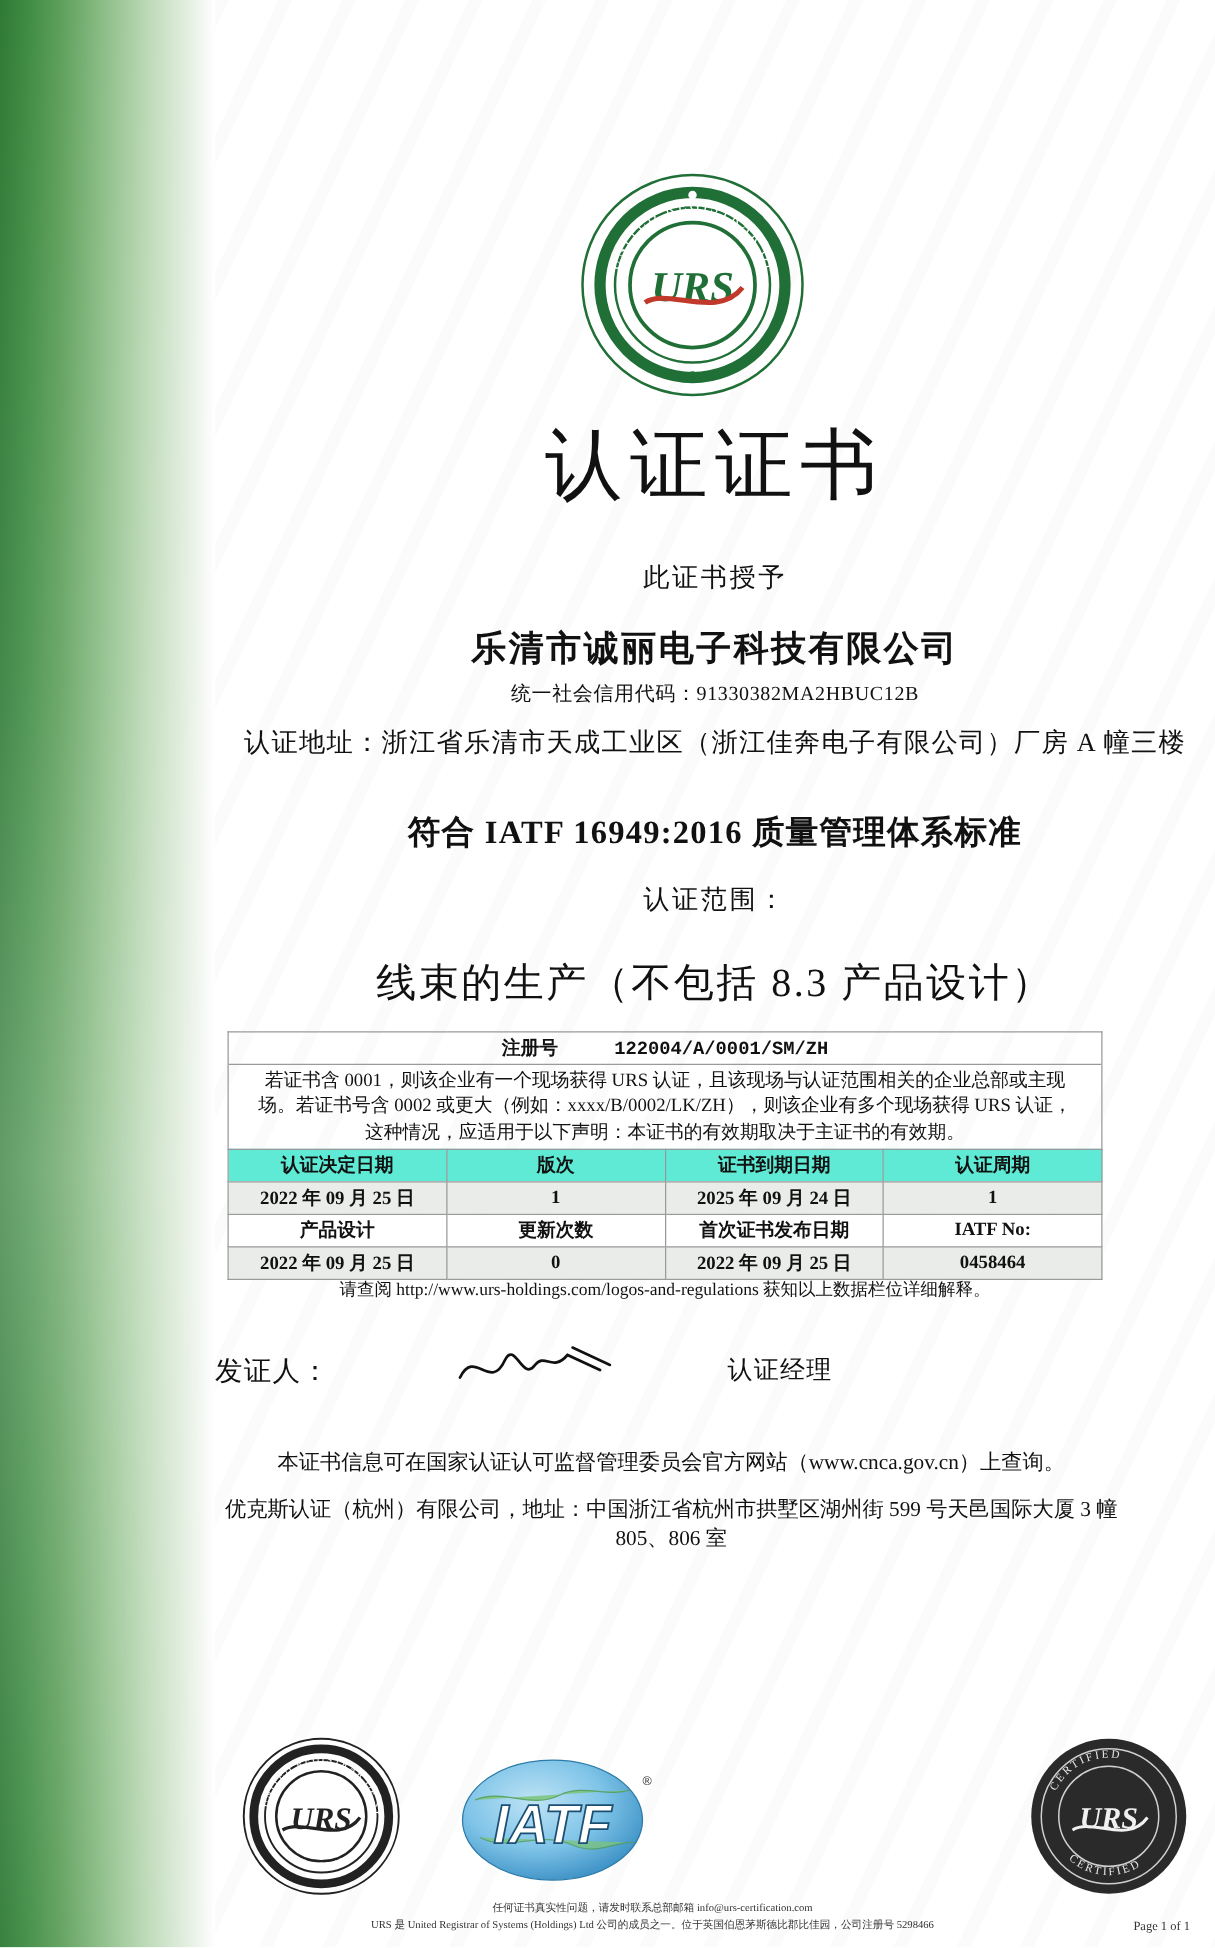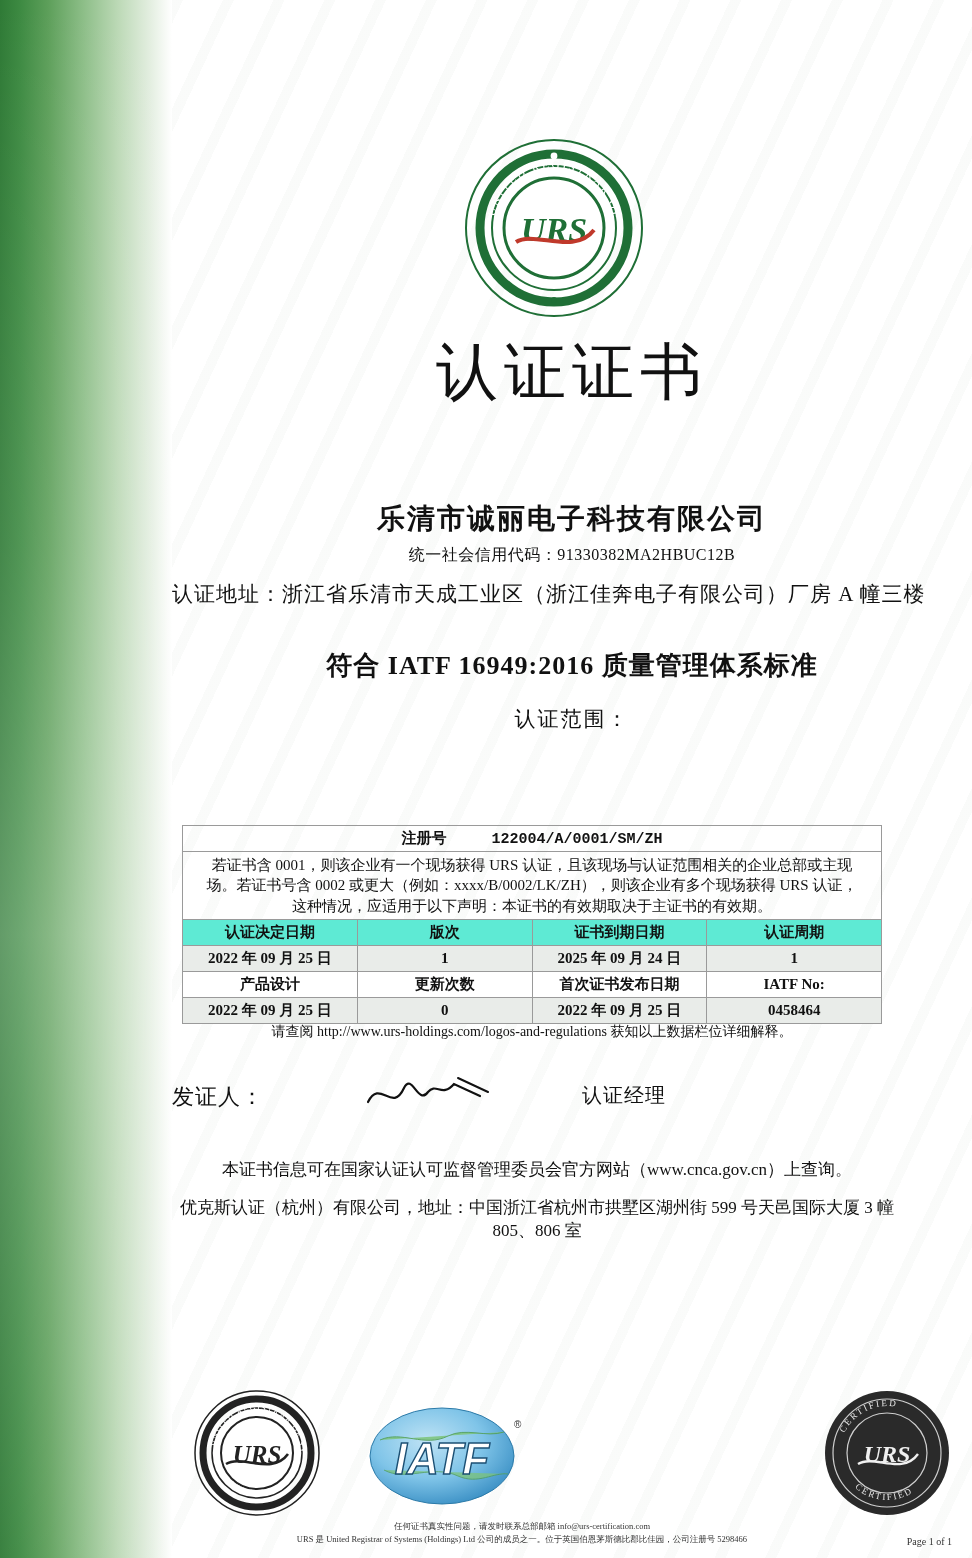--- a/index.html
+++ b/index.html
@@ -95,20 +95,21 @@
     top: 545px;
     left: 0; right: 0;
     text-align: center;
     font-size: 16px;
     letter-spacing: 0.5px;
   }
   .address {
     position: absolute;
     top: 580px;
     left: 0; right: 0;
+    text-align: center;
     font-size: 21px;
     letter-spacing: 1px;
   }
   .standard {
     position: absolute;
     top: 648px;
     left: 0; right: 0;
     text-align: center;
     font-size: 26px;
     font-weight: bold;
@@ -291,25 +292,27 @@
         <g>
           <text x="90" y="103" text-anchor="middle" font-family="Liberation Serif, serif" font-size="34" font-style="italic" font-weight="bold" fill="#1f6f36">URS</text>
           <path d="M52 104 C 70 92, 110 118, 130 92" stroke="#c0392b" stroke-width="4" fill="none"></path>
         </g>
         <circle cx="90" cy="18" r="3.4" fill="#ffffff"></circle>
         <circle cx="90" cy="162" r="3" fill="#1f6f36"></circle>
       </svg>
     </div>
 
     <div class="main-title">认证证书</div>
+    <div class="sub-award">此证书授予</div>
     <div class="company">乐清市诚丽电子科技有限公司</div>
     <div class="credit-code">统一社会信用代码：91330382MA2HBUC12B</div>
     <div class="address">认证地址：浙江省乐清市天成工业区（浙江佳奔电子有限公司）厂房 A 幢三楼</div>
     <div class="standard">符合 IATF 16949:2016 质量管理体系标准</div>
     <div class="scope-label">认证范围：</div>
+    <div class="scope-value">线束的生产（不包括 8.3 产品设计）</div>
 
     <div class="tbl-wrap">
       <table class="cert-table">
         <tbody>
             <tr class="reg-row">
           <td colspan="4" style="border-bottom:none;">
             <span>注册号</span>
             &nbsp;&nbsp;&nbsp;
             <span>122004/A/0001/SM/ZH</span>
           </td>

